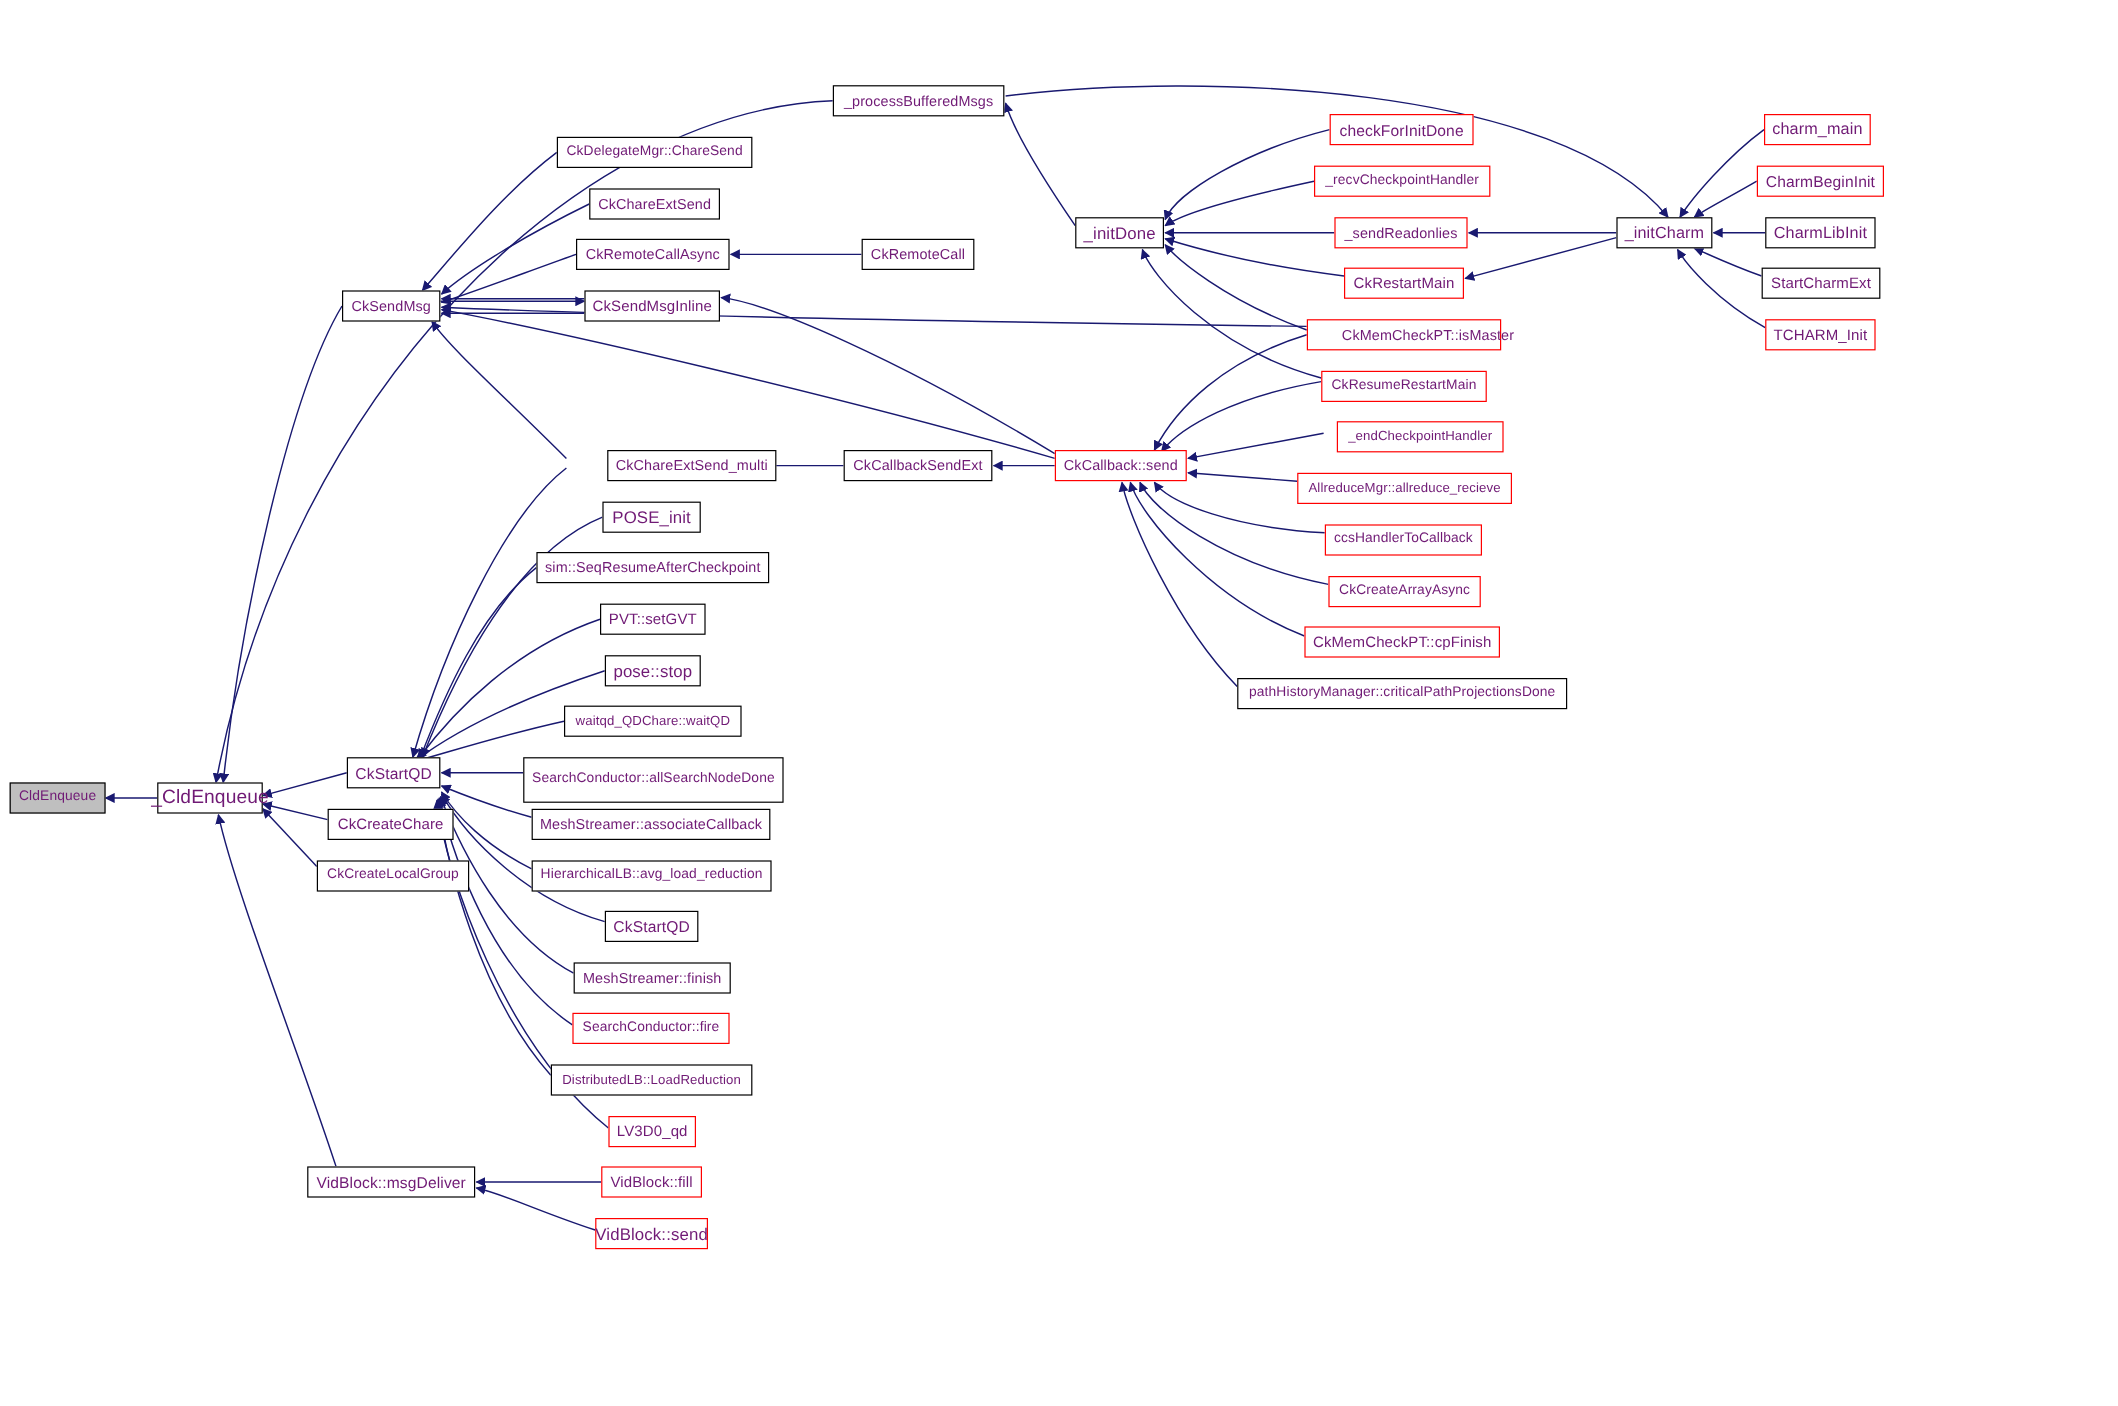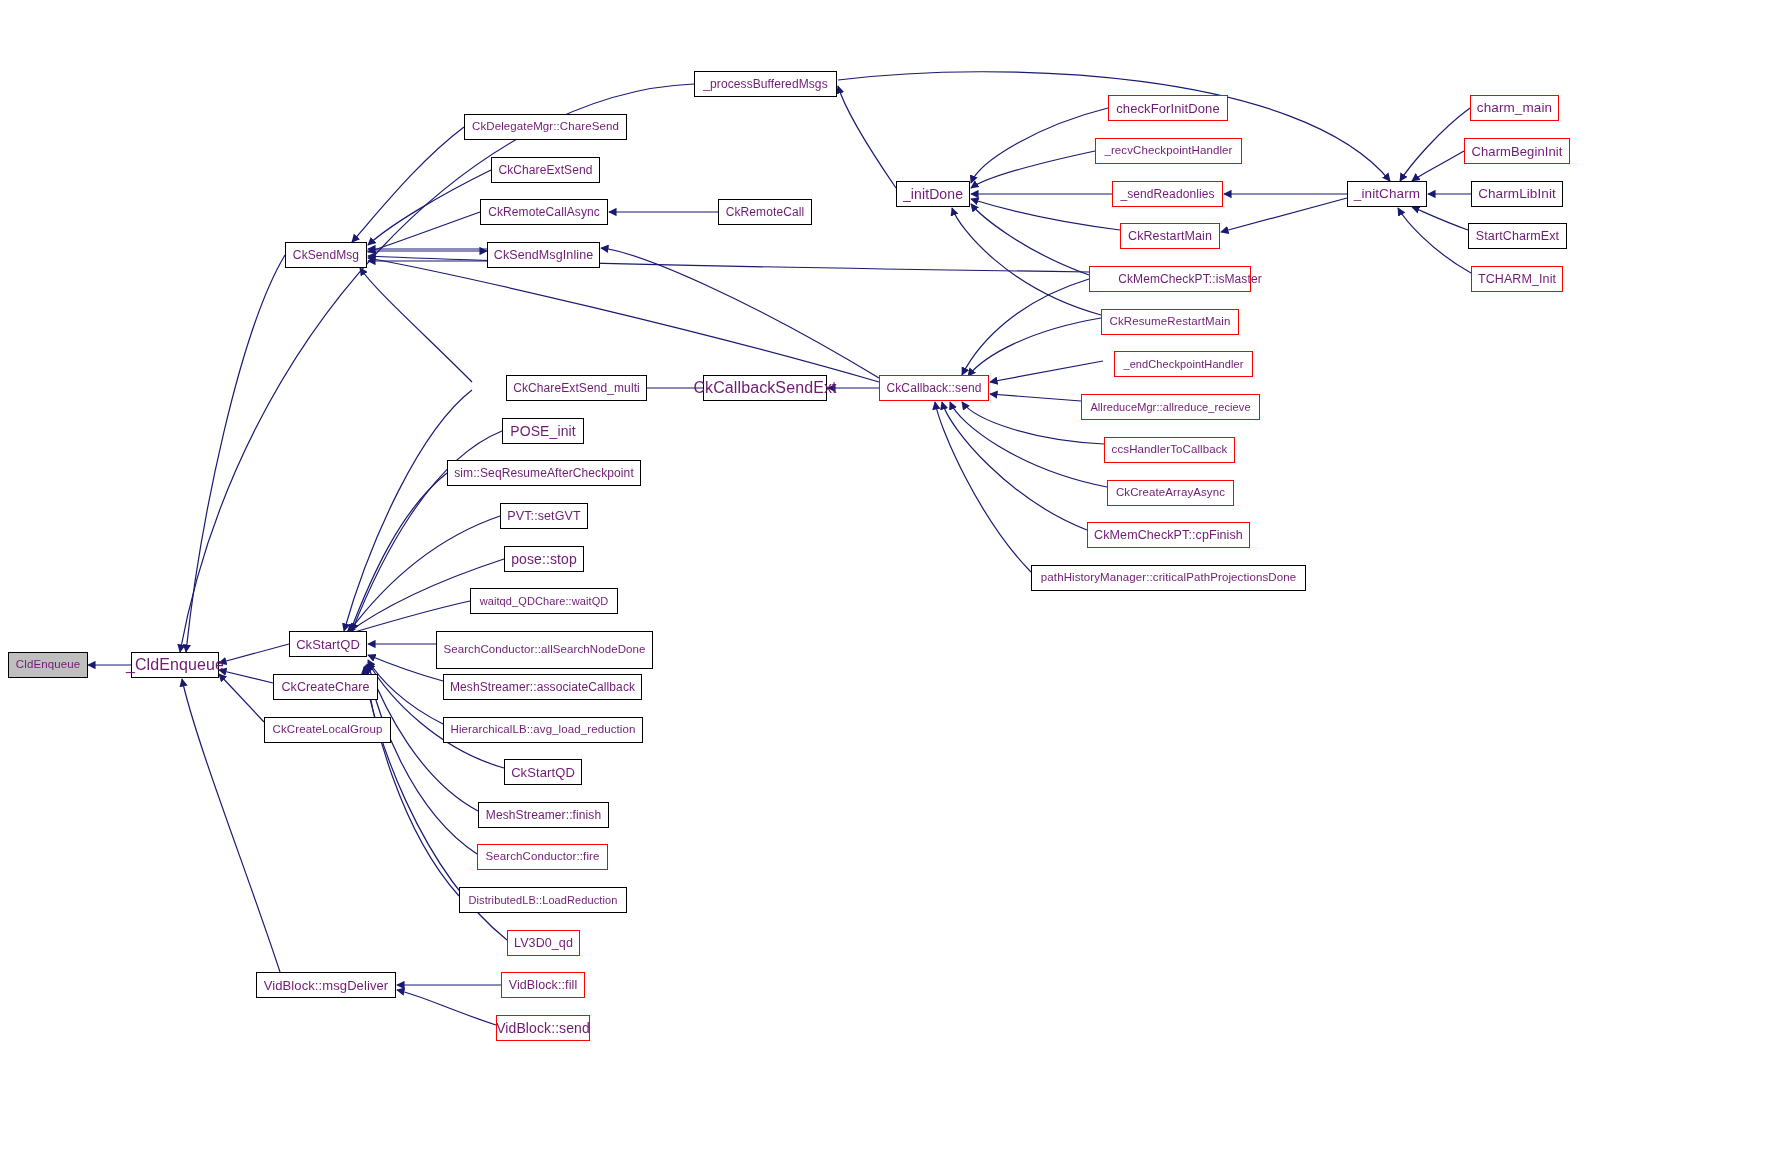--- a/index.html
+++ b/index.html
@@ -205,21 +205,21 @@
       <div class="node" style="left: 1468px; top: 223px; width: 99px; height: 26px;">
         <span style="font-size: 12.5px;">StartCharmExt</span>
       </div>
       <div class="node red" style="left: 1471px; top: 266px; width: 92px; height: 26px;">
         <span style="font-size: 12.5px;">TCHARM_Init</span>
       </div>
       <div class="node red" style="left: 879px; top: 375px; width: 110px; height: 26px;">
         <span style="font-size: 12px;">CkCallback::send</span>
       </div>
       <div class="node" style="left: 703px; top: 375px; width: 124px; height: 26px;">
-        <span style="font-size: 16px;">CkCallbackSendExt</span>
+        <span style="font-size: 12px;">CkCallbackSendExt</span>
       </div>
       <div class="node" style="left: 472px; top: 375px; width: 141px; height: 26px; margin-left: 34px;">
         <span style="font-size: 12px;">CkChareExtSend_multi</span>
       </div>
       <div class="node" style="left: 502px; top: 418px; width: 82px; height: 26px;">
         <span style="font-size: 14px;">POSE_init</span>
       </div>
       <div class="node" style="left: 447px; top: 460px; width: 194px; height: 26px;">
         <span style="font-size: 12px;">sim::SeqResumeAfterCheckpoint</span>
       </div>

